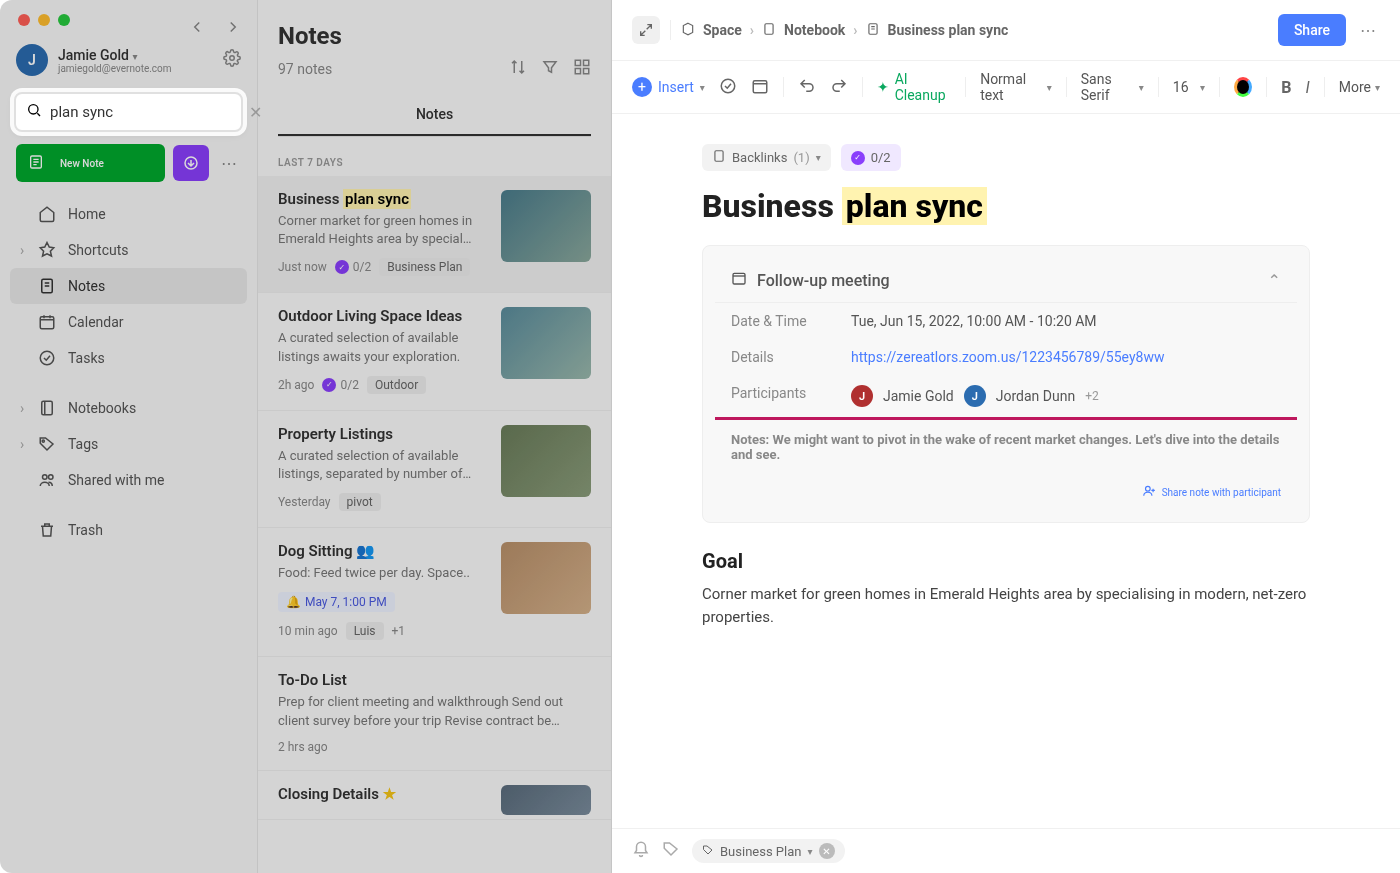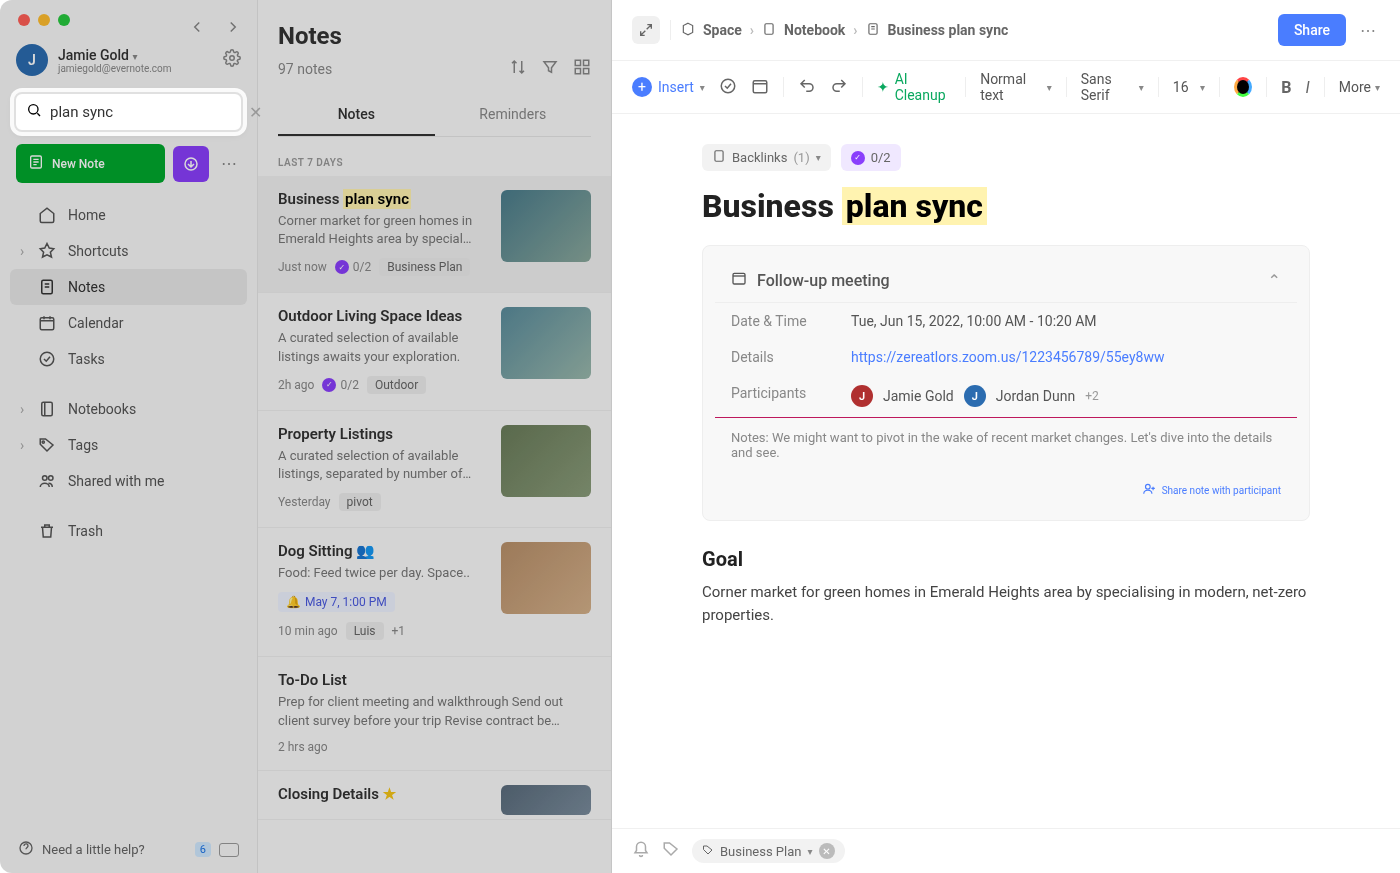--- a/index.html
+++ b/index.html
@@ -17,21 +17,21 @@
 .avatar { width: 32px; height: 32px; border-radius: 50%; background: #2b6cb0; color:#fff; display:flex; align-items:center; justify-content:center; font-weight:600; font-size:14px;}
 .user-info { flex: 1; }
 .user-name { font-size: 14px; font-weight: 500; color: #333; }
 .user-email { font-size: 10px; color: #888; }
 .gear { color:#888; }
 .search-wrap { margin: 4px 14px 12px; position: relative; z-index: 60; }
 .search-box { display:flex; align-items:center; background:#fff; border:2px solid #e0e0e0; border-radius:8px; padding:8px 10px; box-shadow: 0 0 0 4px rgba(255,255,255,0.9), 0 2px 8px rgba(0,0,0,0.1); }
 .search-box input { border:none; outline:none; flex:1; font-size:15px; margin-left:8px; color:#333; background:transparent;}
 .search-box .clear { color:#999; cursor:pointer; }
 .new-note-row { display:flex; gap:8px; padding: 0 16px 14px; align-items:center;}
-.new-note-btn { flex:1; background:#00a82d; color:#fff; border:none; border-radius:6px; padding:10px 12px; font-size:12px; font-weight:500; display:flex; align-items:center; gap:8px; cursor:pointer;}
+.new-note-btn { flex:1; background:#00a82d; color:#fff; border:none; border-radius:6px; padding:10px 12px; font-size:10px; font-weight:500; display:flex; align-items:center; gap:16px; cursor:pointer;}
 .purple-btn { width:36px; height:36px; background:#8a3ffc; border-radius:6px; display:flex; align-items:center; justify-content:center; color:#fff; cursor:pointer;}
 .dots-btn { color:#888; cursor:pointer; padding:0 4px;}
 .nav-list { padding: 0 10px; }
 .nav-item { display:flex; align-items:center; gap:12px; padding:9px 10px; border-radius:6px; color:#555; font-size:14px; cursor:pointer;}
 .nav-item.active { background:#e8e8e8; color:#333;}
 .nav-item .chev { width:12px; color:#aaa; margin-right:-6px;}
 .nav-item svg { width:18px; height:18px; flex-shrink:0;}
 .nav-divider { height:14px; }
 .help-row { margin-top:auto; padding:14px 18px; display:flex; align-items:center; gap:8px; font-size:13px; color:#666;}
 .help-badge { margin-left:auto; background:#d0e9ff; color:#1a73e8; font-size:11px; border-radius:4px; padding:1px 5px;}
@@ -96,21 +96,21 @@
 .meeting-box { background:#f8f8f8; border:1px solid #eee; border-radius:8px; padding:12px; margin-bottom:26px;}
 .meeting-head { display:flex; align-items:center; gap:10px; padding:12px 16px; border-bottom:1px solid #eee; color:#555; font-weight:500;}
 .meeting-head .chev-up { margin-left:auto; color:#999;}
 .meeting-row { display:flex; padding:10px 16px; font-size:14px;}
 .meeting-label { width:120px; color:#888;}
 .meeting-val { color:#555; flex:1;}
 .meeting-link { color:#4a7dff;}
 .participants { display:flex; align-items:center; gap:10px;}
 .p-avatar { width:22px; height:22px; border-radius:50%; color:#fff; display:inline-flex; align-items:center; justify-content:center; font-size:11px; font-weight:600;}
 .p-plus { color:#999; font-size:12px;}
-.meeting-notes { padding:12px 16px; font-size:13px; color:#888; border-top:1px solid #be185d;}
+.meeting-notes { padding:12px 16px; font-size:13px; color:#888; border-top:3px solid #be185d;font-weight:bold;}
 .share-participant { text-align:right; padding:10px 16px; font-size:10px; color:#4a7dff; display:flex; justify-content:flex-end; align-items:center; gap:6px;}
 .goal-h { font-size:20px; font-weight:700; color:#222; margin-bottom:10px;}
 .goal-p { font-size:15px; color:#444; line-height:1.5;}
 .ed-footer { display:flex; align-items:center; padding:10px 20px; gap:12px; border-top:1px solid #f0f0f0;}
 .footer-icon { color:#aaa;}
 .footer-tag { background:#f2f2f2; padding:4px 10px; border-radius:12px; font-size:13px; color:#666; display:flex; align-items:center; gap:6px;}
 .footer-tag .x { width:16px; height:16px; background:#bbb; border-radius:50%; color:#fff; display:inline-flex; align-items:center; justify-content:center; font-size:10px;}
 .chev-down { font-size:10px; color:#888;}
 svg { stroke: currentColor; fill: none; stroke-width: 2; }
 </style>
@@ -241,29 +241,20 @@
     <div class="nav-divider"></div>
     <div class="nav-item">
         <span class="chev"></span>
         <svg viewBox="0 0 24 24">
           <path d="M4 7h16M9 7V4h6v3M6 7l1 13h10l1-13"></path>
         </svg>
         <span>Trash</span>
       </div>
   </div>
 
-  <div class="help-row">
-    <span><svg viewBox="0 0 24 24" width="16" height="16">
-          <circle cx="12" cy="12" r="9"></circle>
-          <path d="M9 9a3 3 0 115 2c-1 1-2 1-2 3M12 18h0"></path>
-        </svg></span>
-    <span>Need a little help?</span>
-    <span class="help-badge">6</span>
-    <span class="kbd-icon"></span>
-  </div>
 </div>
 
 <div class="notes-col">
   <div class="notes-header">
     <div class="notes-title">Notes</div>
     <div class="notes-sub">
       <div class="notes-count">97 notes</div>
       <div class="notes-controls">
         <span><svg viewBox="0 0 24 24">
               <path d="M7 4v16M4 7l3-3 3 3M17 20V4M14 17l3 3 3-3"></path>
@@ -274,21 +265,20 @@
         <span><svg viewBox="0 0 24 24">
               <rect x="3" y="3" width="7" height="7"></rect>
               <rect x="14" y="3" width="7" height="7"></rect>
               <rect x="3" y="14" width="7" height="7"></rect>
               <rect x="14" y="14" width="7" height="7"></rect>
             </svg></span>
       </div>
     </div>
     <div class="tabs">
       <div class="tab active">Notes</div>
-      <div class="tab">Reminders</div>
     </div>
   </div>
   <div class="section-label">LAST 7 DAYS</div>
 
   <div class="note-card selected">
     <div class="note-body">
       <div class="note-title"><span>Business </span><mark>plan sync</mark></div>
       <div class="note-prev">Corner market for green homes in Emerald Heights area by special…</div>
       <div class="note-meta">
         <span>Just now</span>

